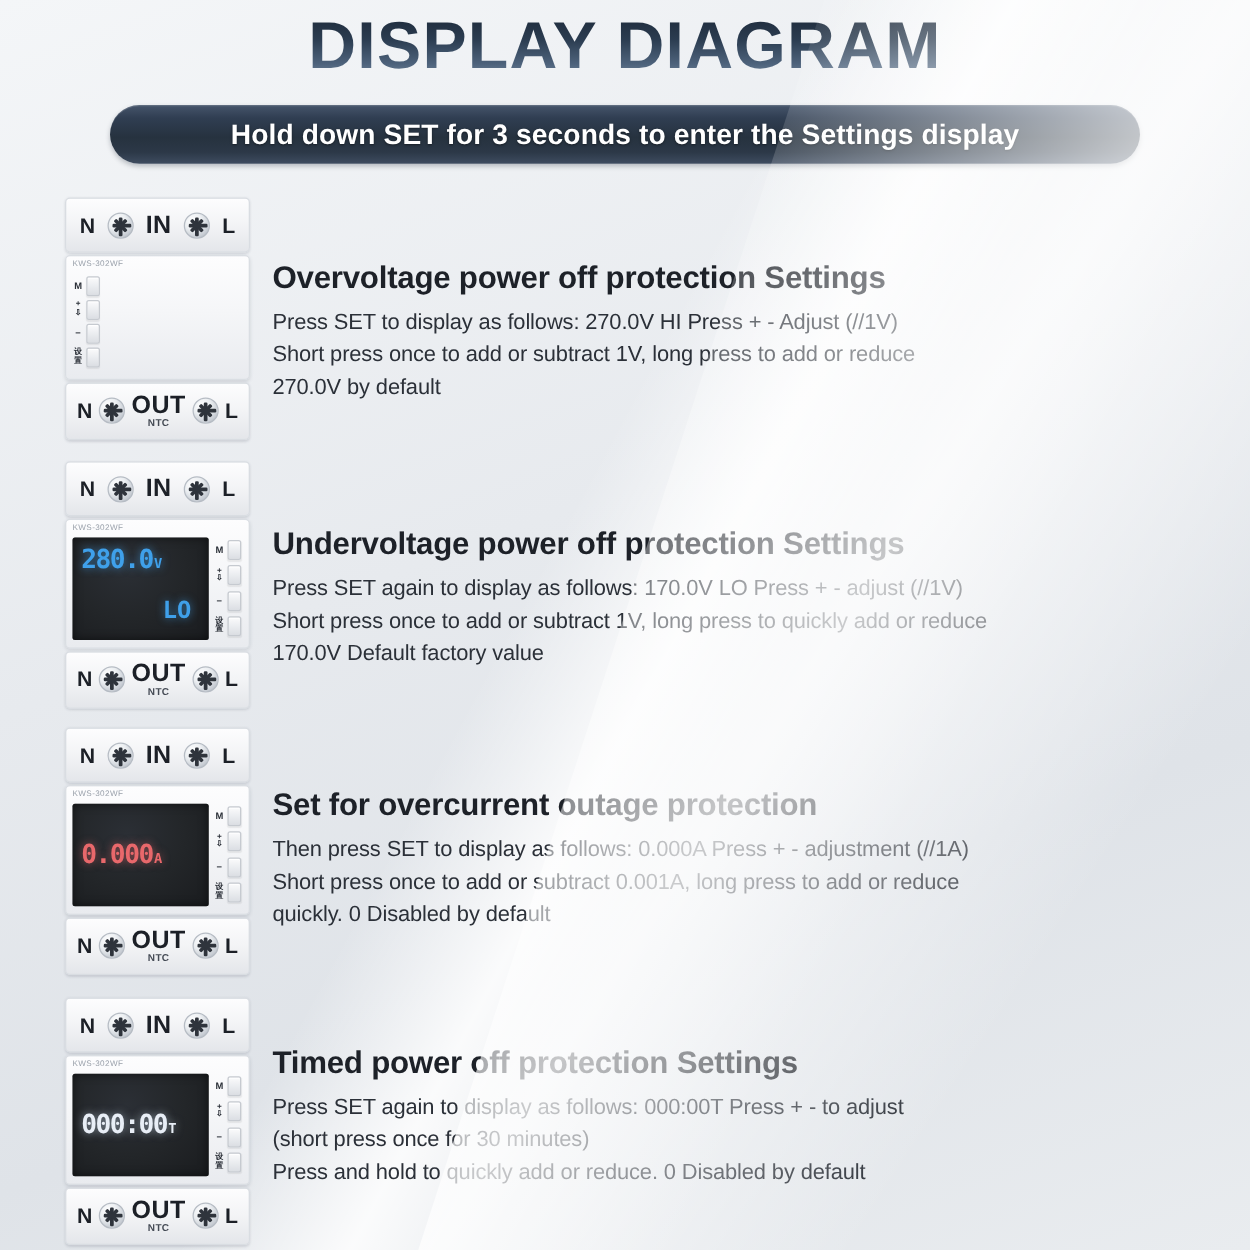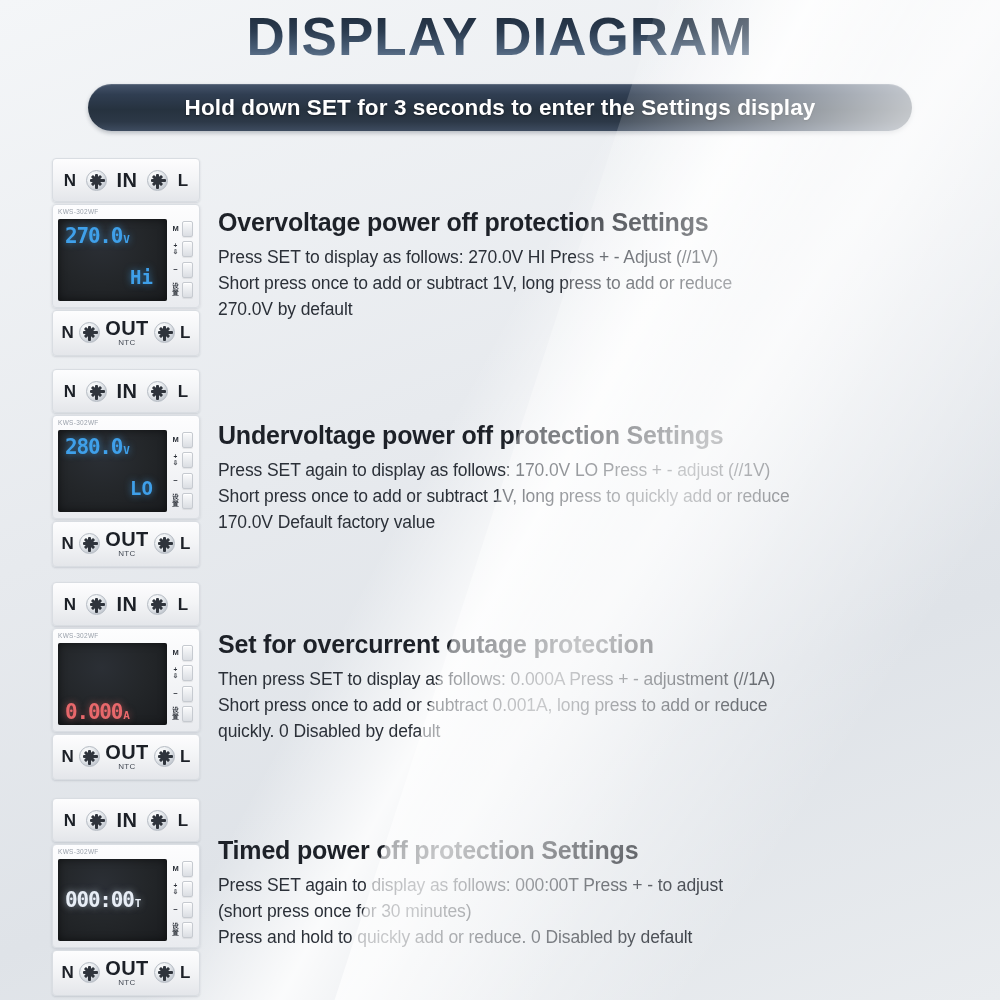--- a/index.html
+++ b/index.html
@@ -133,21 +133,21 @@
     line-height: 1;
   }
   .term-mid-main {
     font-size: 20px;
     font-weight: 600;
     color: #1c2027;
     letter-spacing: .4px;
   }
   .term-mid-sub {
     font-size: 8px;
-    font-weight: 400;
+    font-weight: 700;
     color: #454b55;
     letter-spacing: .3px;
     margin-top: 1px;
   }
 
   .screw {
     width: 21px;
     height: 21px;
     border-radius: 50%;
     background: radial-gradient(circle at 34% 30%, #ffffff 0%, #eceff2 38%, #c9ced5 72%, #a8aeb7 100%);
@@ -255,21 +255,21 @@
     bottom: 14px;
     font-family: "DejaVu Sans Mono", monospace;
     font-size: 19px;
     font-weight: 700;
     letter-spacing: 0px;
     line-height: 1;
   }
 
   
   .lcd-blue  { color: #3fa0ea; text-shadow: 0 0 7px rgba(63,160,234,.65); }
-  .lcd-red   { color: #e8686b; text-shadow: 0 0 7px rgba(232,104,107,.55); margin-top: 28px; }
+  .lcd-red   { color: #e8686b; text-shadow: 0 0 7px rgba(232,104,107,.55); }
   .lcd-white { color: #e8eef6; text-shadow: 0 0 7px rgba(210,228,245,.55); }
 
   
   .lcd-primary.center-v {
     top: 50%;
     transform: translateY(-50%);
   }
 
   
   .btn-col {
@@ -360,26 +360,20 @@
         </span>
         <span class="screw">
             <span class="cross2"></span>
           </span>
         <span class="term-letter">L</span>
       </div>
 
       <div class="meter-body">
         <div class="model-label">KWS-302WF</div>
         <div class="face-row">
-          <div class="lcd">
-            <div class="lcd-primary lcd-blue">
-              <span>270.0</span><span class="lcd-unit">V</span>
-            </div>
-            <div class="lcd-secondary lcd-blue">Hi</div>
-          </div>
           <div class="btn-col">
             <div class="btn-cell">
               <span class="btn-label">M</span>
               <span class="btn-key"></span>
             </div>
             <div class="btn-cell">
               <span class="btn-label stacked">
                 <span>+</span>
                   <span>⇩</span>
               </span>

